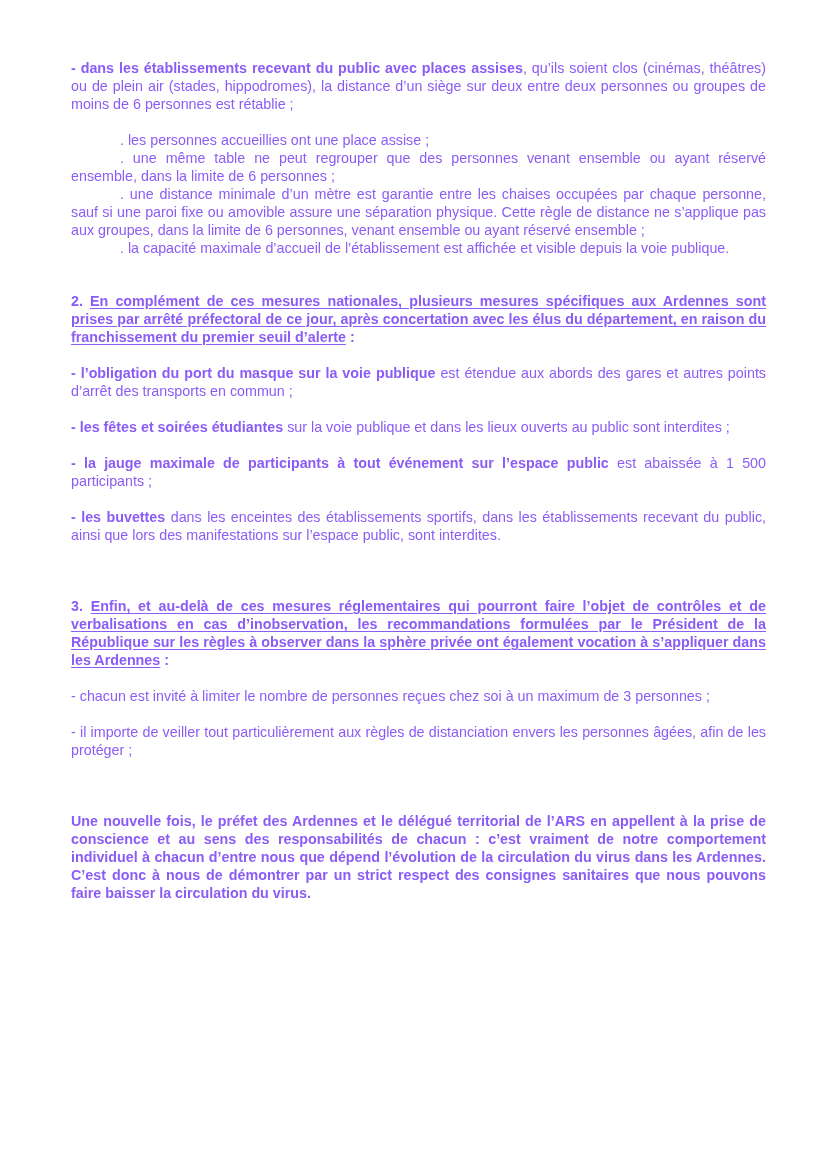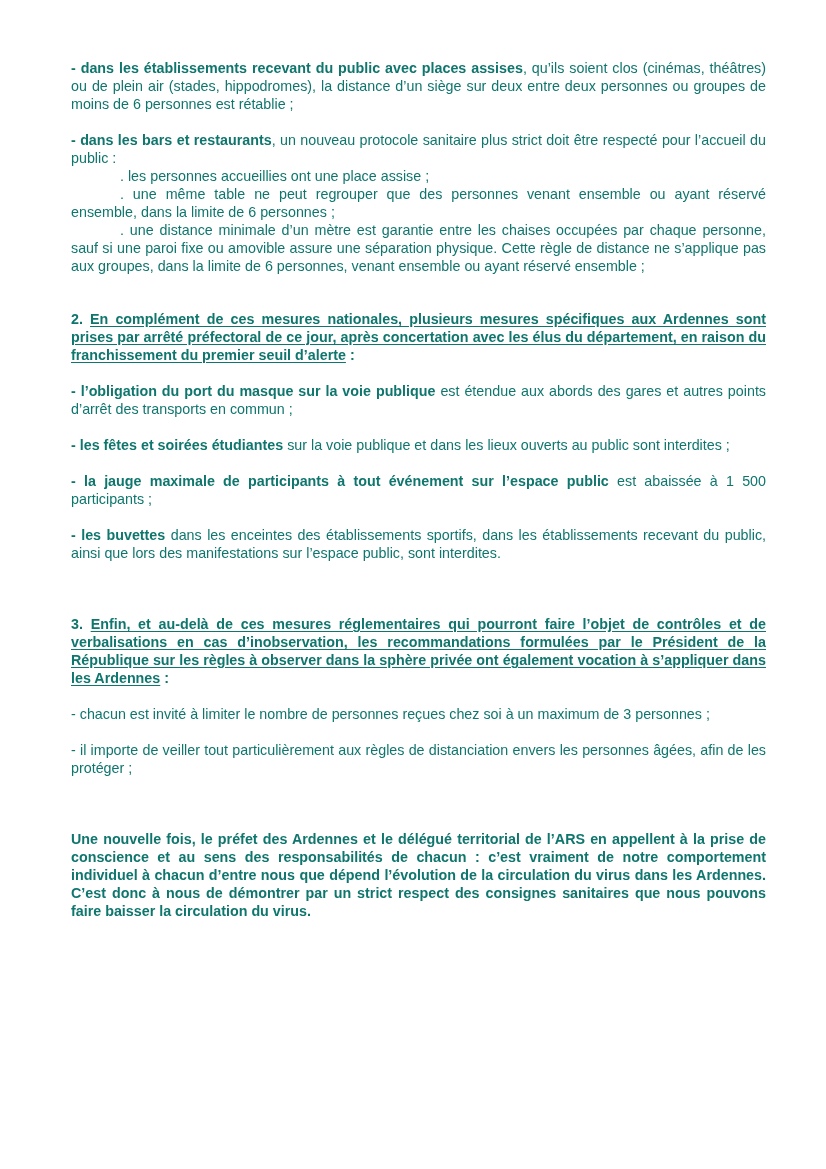--- a/index.html
+++ b/index.html
@@ -1,41 +1,41 @@
 <!DOCTYPE html>
 <html><head>
   <meta charset="utf-8">
   <style>
     html, body { margin: 0; padding: 0; background: #ffffff; }
     body { width: 826px; height: 1169px; position: relative; overflow: hidden; }
     .page {
       position: absolute; left: 71px; top: 59px; width: 695px;
       font-family: "Liberation Sans", sans-serif;
-      font-size: 14.3px; line-height: 18px; color: #0f766e;
+      font-size: 14.3px; line-height: 18px; color: #8b5cf6;
       text-align: justify;
     }
     p { margin: 0; }
     .gap1 { height: 18px; }
     .gap2 { height: 35px; }
     .b { font-weight: bold; }
     .u { text-decoration: underline; text-underline-offset: 2px; margin-top: 14px; }
     .ind { text-indent: 49px; }
   </style>
 </head>
 <body>
 
 <div class="page">
 
   <p><span class="b">- dans les établissements recevant du public avec places assises</span><span>, qu’ils soient clos (cinémas, théâtres) ou de plein air (stades, hippodromes), la distance d’un siège sur deux entre deux personnes ou groupes de moins de 6 personnes est rétablie ;</span></p>
   <div class="gap1"></div>
 
-  <p><span class="b">- dans les bars et restaurants</span><span>, un nouveau protocole sanitaire plus strict doit être respecté pour l’accueil du public :</span></p>
   <p class="ind">. les personnes accueillies ont une place assise ;</p>
   <p class="ind">. une même table ne peut regrouper que des personnes venant ensemble ou ayant réservé ensemble, dans la limite de 6 personnes ;</p>
   <p class="ind">. une distance minimale d’un mètre est garantie entre les chaises occupées par chaque personne, sauf si une paroi fixe ou amovible assure une séparation physique. Cette règle de distance ne s’applique pas aux groupes, dans la limite de 6 personnes, venant ensemble ou ayant réservé ensemble ;</p>
+  <p class="ind">. la capacité maximale d’accueil de l’établissement est affichée et visible depuis la voie publique.</p>
   <div class="gap2"></div>
 
   <p class="b"><span>2. </span><span class="u">En complément de ces mesures nationales, plusieurs mesures spécifiques aux Ardennes sont prises par arrêté préfectoral de ce jour, après concertation avec les élus du département, en raison du franchissement du premier seuil d’alerte</span><span> :</span></p>
   <div class="gap1"></div>
 
   <p><span class="b">- l’obligation du port du masque sur la voie publique</span><span> est étendue aux abords des gares et autres points d’arrêt des transports en commun ;</span></p>
   <div class="gap1"></div>
   <p><span class="b">- les fêtes et soirées étudiantes</span><span> sur la voie publique et dans les lieux ouverts au public sont interdites ;</span></p>
   <div class="gap1"></div>
   <p><span class="b">- la jauge maximale de participants à tout événement sur l’espace public</span><span> est abaissée à 1 500 participants ;</span></p>

